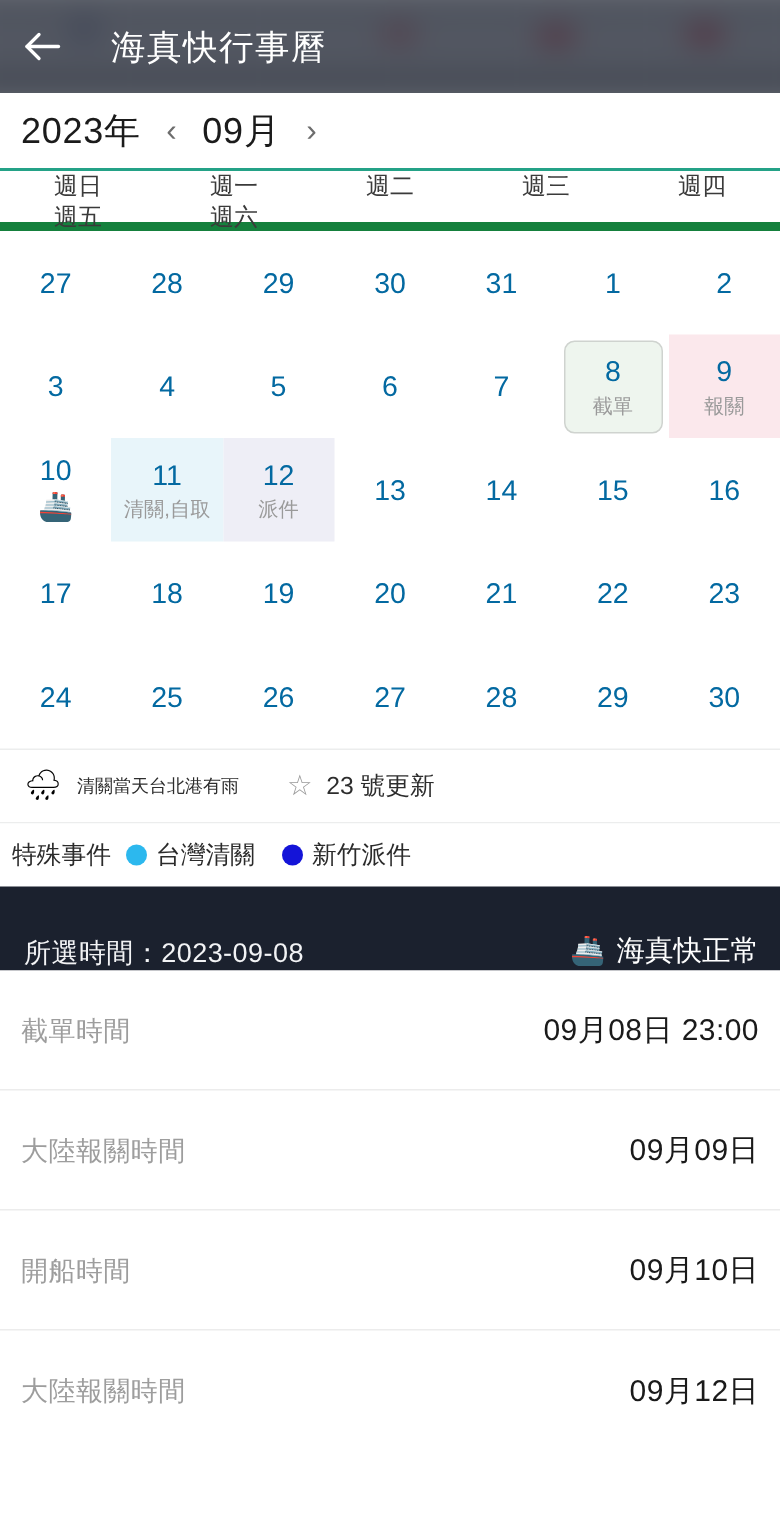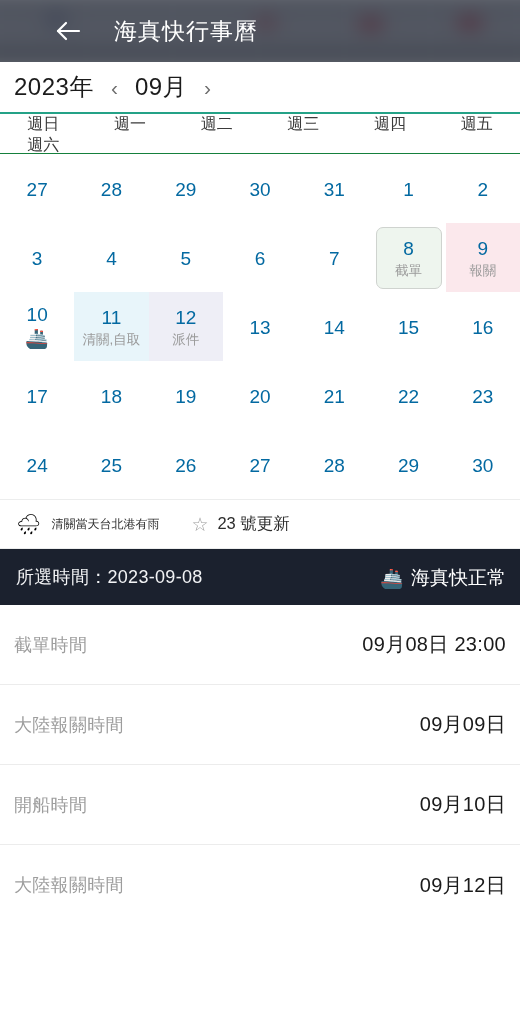--- a/index.html
+++ b/index.html
@@ -22,21 +22,20 @@
   }
 
   
   .header {
     position: relative;
     height: 62px;
     flex: 0 0 62px;
     overflow: hidden;
     display: flex;
     align-items: center;
-    padding-left: 40px;
   }
   .header-bg {
     position: absolute;
     inset: 0;
     background:
       radial-gradient(ellipse 26px 18px at 86%  38%, rgba(150,20,40,.85) 0%, rgba(150,20,40,0) 72%),
       radial-gradient(ellipse 26px 18px at 69%  40%, rgba(150,20,40,.80) 0%, rgba(150,20,40,0) 72%),
       radial-gradient(ellipse 24px 18px at 51%  38%, rgba(150,20,40,.55) 0%, rgba(150,20,40,0) 72%),
       radial-gradient(ellipse 22px 20px at 15%  34%, rgba(60,70,110,.55) 0%, rgba(60,70,110,0) 75%),
       linear-gradient(to bottom, #8e9099 0%, #9a9ba4 58%, #7c7e86 76%, #6d7078 100%);
@@ -108,23 +107,23 @@
     letter-spacing: .5px;
   }
 
   
   .calendar {
     border-top: 2px solid #24a287;
     background: #ffffff;
   }
   .weekday-row {
     display: grid;
-    grid-template-columns: repeat(6, 1fr);
+    grid-template-columns: repeat(5, 1fr);
     height: 40px;
-    border-bottom: 1px solid #15803d;
+    border-bottom: 6px solid #15803d;
   }
   .weekday-cell {
     display: flex;
     align-items: center;
     justify-content: center;
     font-size: 16px;
     color: #3a3a3a;
   }
   .week-row {
     display: grid;
@@ -236,23 +235,23 @@
     margin-right: 6px;
     display: inline-block;
   }
   .legend-label { font-size: 16.5px; color: #2b2b2b; }
 
   
   .selected-bar {
     flex: 0 0 56px;
     background: #1b212e;
     display: flex;
-    align-items: flex-start;
+    align-items: flex-end;
     justify-content: space-between;
-    padding: 16px 14px 0 16px;
+    padding: 4px 14px 0 16px;
   }
   .selected-left {
     color: #f2f3f5;
     font-size: 18px;
     letter-spacing: .3px;
     white-space: nowrap;
   }
   .selected-right {
     display: flex;
     align-items: center;
@@ -521,20 +520,33 @@
     <div class="weather-group">
       <span class="weather-emoji">🌧</span>
       <span class="weather-text">清關當天台北港有雨</span>
     </div>
     <div class="update-group">
       <span class="star-icon">☆</span>
       <span class="update-text">23 號更新</span>
     </div>
   </div>
 
+  <div class="legend">
+    <span class="legend-title">特殊事件</span>
+    <div id="legend-items" style="display:flex;align-items:center;">
+        <div class="legend-item">
+          <span class="legend-dot" style="background: rgb(44, 184, 238);"></span>
+          <span class="legend-label">台灣清關</span>
+        </div>
+        <div class="legend-item">
+          <span class="legend-dot" style="background: rgb(20, 20, 216);"></span>
+          <span class="legend-label">新竹派件</span>
+        </div>
+      </div>
+  </div>
 
   <div class="selected-bar">
     <span class="selected-left">所選時間：2023-09-08</span>
     <span class="selected-right">
       <span class="ship">🚢</span>
       <span>海真快正常</span>
     </span>
   </div>
 
   <div class="detail-list" id="detail-list">

